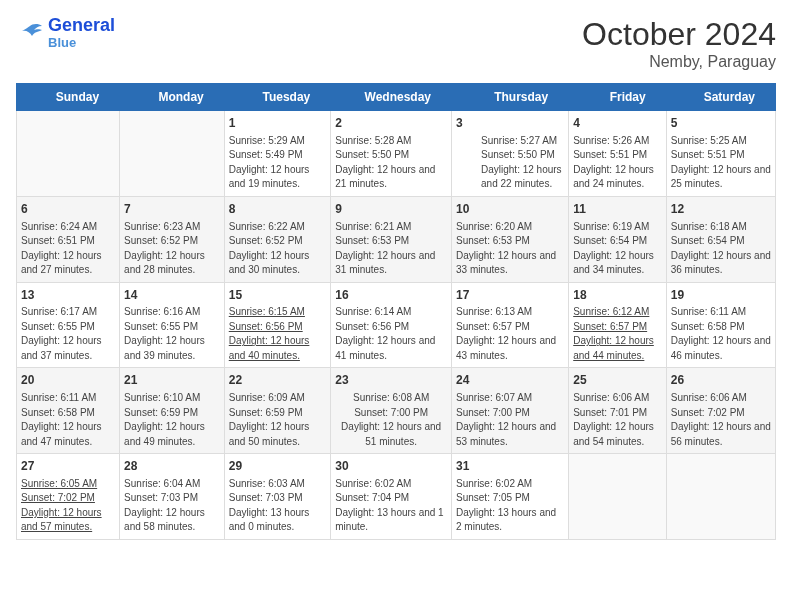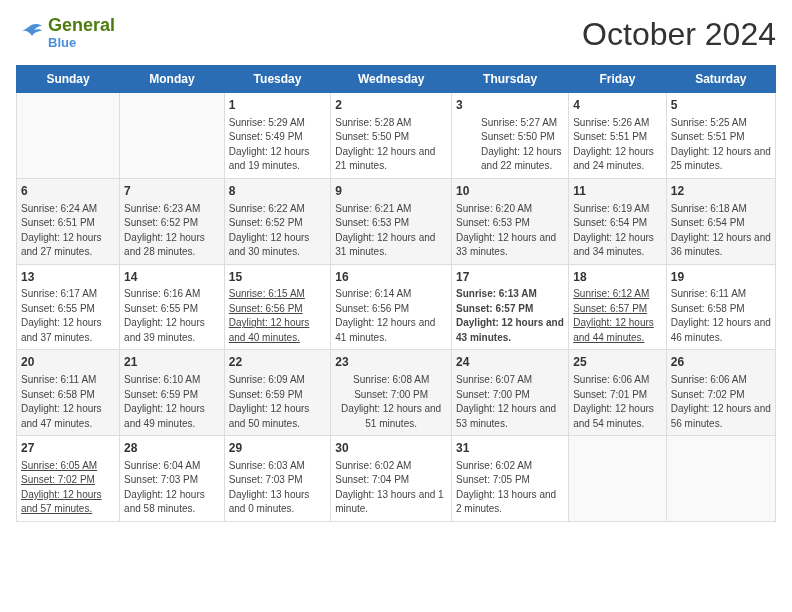--- a/index.html
+++ b/index.html
@@ -21,21 +21,21 @@
       align-items: center;
       gap: 4px;
     }
     .logo-text {
       font-size: 18px;
       font-weight: bold;
       color: #333;
       line-height: 1.1;
     }
     .logo-text span {
-      color: #4d7c0f;
+      color: #1d4ed8;
     }
     .logo-bird {
       width: 28px;
       height: 22px;
     }
     .title-block {
       text-align: right;
     }
     .month-title {
       font-size: 32px;
@@ -50,21 +50,21 @@
       width: 100%;
       border-collapse: collapse;
       font-size: 11px;
     }
     thead tr {
       background-color: #2a6db5;
       color: #fff;
     }
     thead th {
       padding: 6px 20px;
-      text-align: center;
+      text-align: right;
       font-weight: bold;
       font-size: 12px;
       border: 1px solid #2a6db5;
     }
     tbody tr {
       border-bottom: 1px solid #ccc;
     }
     tbody tr:nth-child(even) {
       background: #f5f5f5;
     }
@@ -98,20 +98,21 @@
     <svg class="logo-bird" viewBox="0 0 28 22" xmlns="http://www.w3.org/2000/svg">
       <path d="M14 4 C16 2, 22 1, 26 4 C22 4, 20 6, 18 8 C20 7, 24 7, 26 8 C22 10, 18 10, 16 14 C14 10, 10 8, 6 9 C10 7, 12 5, 14 4Z" fill="#4a90d9"></path>
     </svg>
     <div class="logo-text">
       <div><span>General</span></div>
       <div style="color:#4a90d9; font-size:13px;">Blue</div>
     </div>
   </div>
   <div class="title-block">
     <div class="month-title">October 2024</div>
+    <div class="location">Nemby, Paraguay</div>
   </div>
 </div>
 
 <table>
   <thead>
     <tr>
     <th>Sunday</th>
         <th>Monday</th>
         <th>Tuesday</th>
         <th>Wednesday</th>
@@ -219,21 +220,21 @@
 Daylight: 12 hours and 40 minutes.</div>
         </td>
         <td>
           <span class="day-num">16</span>
           <div class="day-info" style="white-space: pre-line;">Sunrise: 6:14 AM
 Sunset: 6:56 PM
 Daylight: 12 hours and 41 minutes.</div>
         </td>
         <td>
           <span class="day-num">17</span>
-          <div class="day-info" style="white-space: pre-line; font-weight: bold;">Sunrise: 6:13 AM
+          <div class="day-info" style="white-space: pre-line;">Sunrise: 6:13 AM
 Sunset: 6:57 PM
 Daylight: 12 hours and 43 minutes.</div>
         </td>
         <td>
           <span class="day-num">18</span>
           <div class="day-info" style="white-space: pre-line; text-decoration: underline;">Sunrise: 6:12 AM
 Sunset: 6:57 PM
 Daylight: 12 hours and 44 minutes.</div>
         </td>
         <td>

